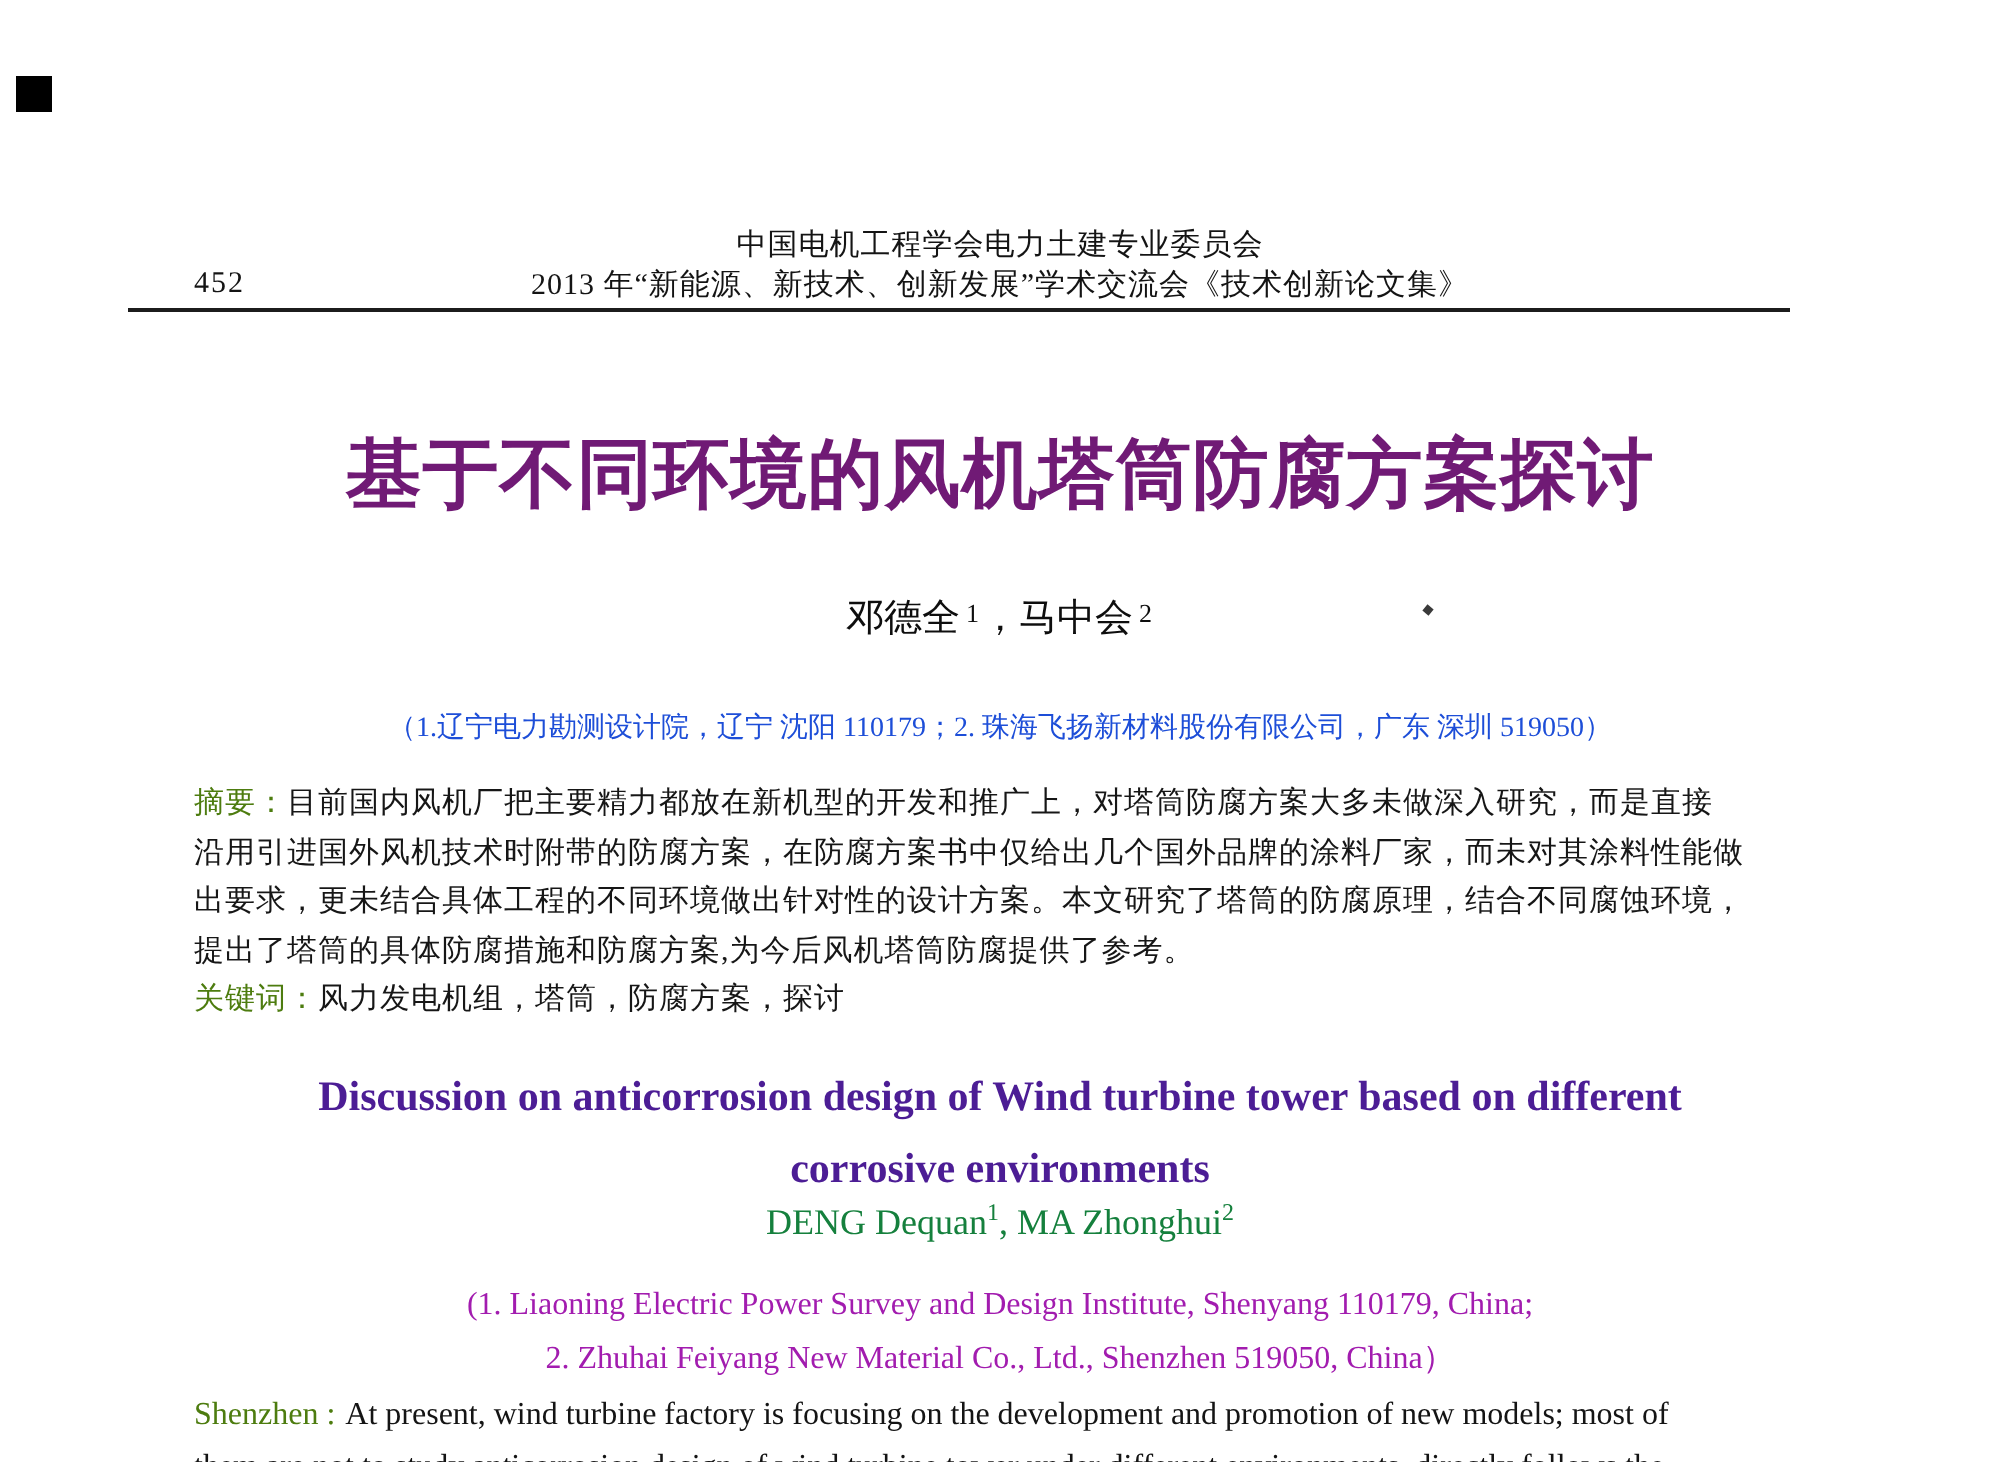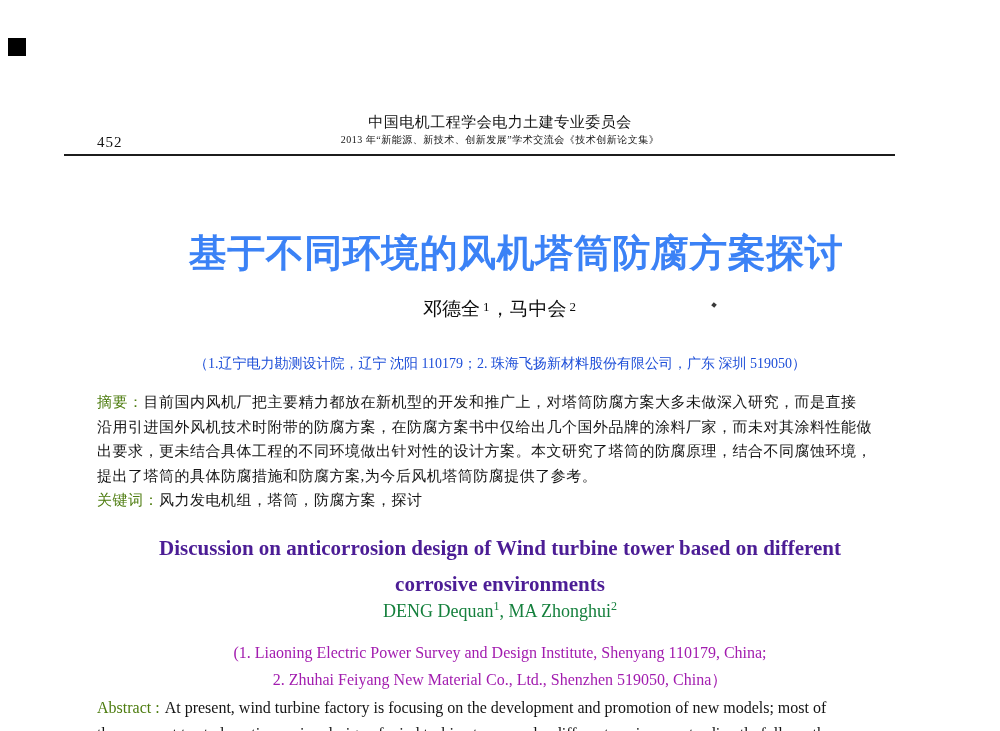--- a/index.html
+++ b/index.html
@@ -15,28 +15,28 @@
   .abs{position:absolute;}
   .center{position:absolute;left:95px;width:810px;text-align:center;white-space:nowrap;}
 
   
   .corner-mark{left:8px;top:38px;width:18px;height:18px;background:#000;}
   .speck{left:712px;top:303px;width:4px;height:4px;background:#3a3a3a;transform:rotate(40deg);}
 
   
   .page-num{left:97px;top:134px;font-size:15px;letter-spacing:1px;}
   .hdr1{top:113px;font-size:15px;letter-spacing:0.5px;}
-  .hdr2{top:133px;font-size:10px;letter-spacing:0.5px;}
+  .hdr2{top:133px;font-size:15px;letter-spacing:0.5px;}
   .rule{left:64px;top:154px;width:831px;height:2px;background:#1c1c1c;}
 
   
   .title-zh{
-    top:212px;margin:16px;
+    top:212px;margin:0;
     font-family:"Liberation Sans","DejaVu Sans",sans-serif;
-    font-weight:bold;font-size:38px;letter-spacing:0.5px;color:#3b82f6;
+    font-weight:bold;font-size:38px;letter-spacing:0.5px;color:#701a75;
   }
   .authors-zh{top:296px;font-size:19px;color:#0e0e0e;}
   .authors-zh .sup{font-size:13px;position:relative;top:-4px;margin:0 1px 0 3px;}
   .affil-zh{top:355px;font-size:14px;color:#1d4ed8;}
 
   .abstract-zh{left:97px;top:390px;width:808px;font-size:15px;letter-spacing:0.5px;line-height:24.5px;color:#161616;}
   .abstract-zh .bline{height:24.5px;white-space:nowrap;overflow:hidden;}
   .blabel{font-weight:normal;color:#4d7c0f;}
 
   
@@ -85,17 +85,17 @@
   <div class="center authors-en">
     <span>DENG Dequan</span><span class="sup">1</span><span>, </span><span>MA Zhonghui</span><span class="sup">2</span>
   </div>
 
   <div class="center affil-en">
     <div>(1. Liaoning Electric Power Survey and Design Institute, Shenyang 110179, China;</div>
     <div>2. Zhuhai Feiyang New Material Co., Ltd., Shenzhen 519050, China）</div>
   </div>
 
   <div class="abs abstract-en">
-    <div class="bline"><span class="blabel">Abstract :</span><span>At present, wind turbine factory is focusing on the development and promotion of new models; most of</span></div>
+    <div class="bline"><span class="blabel">Shenzhen :</span><span>At present, wind turbine factory is focusing on the development and promotion of new models; most of</span></div>
     <div class="bline">them are not to study anticorrosion design of wind turbine tower under different environments, directly follows the</div>
   </div>
 
 </div>
 
 </body></html>

